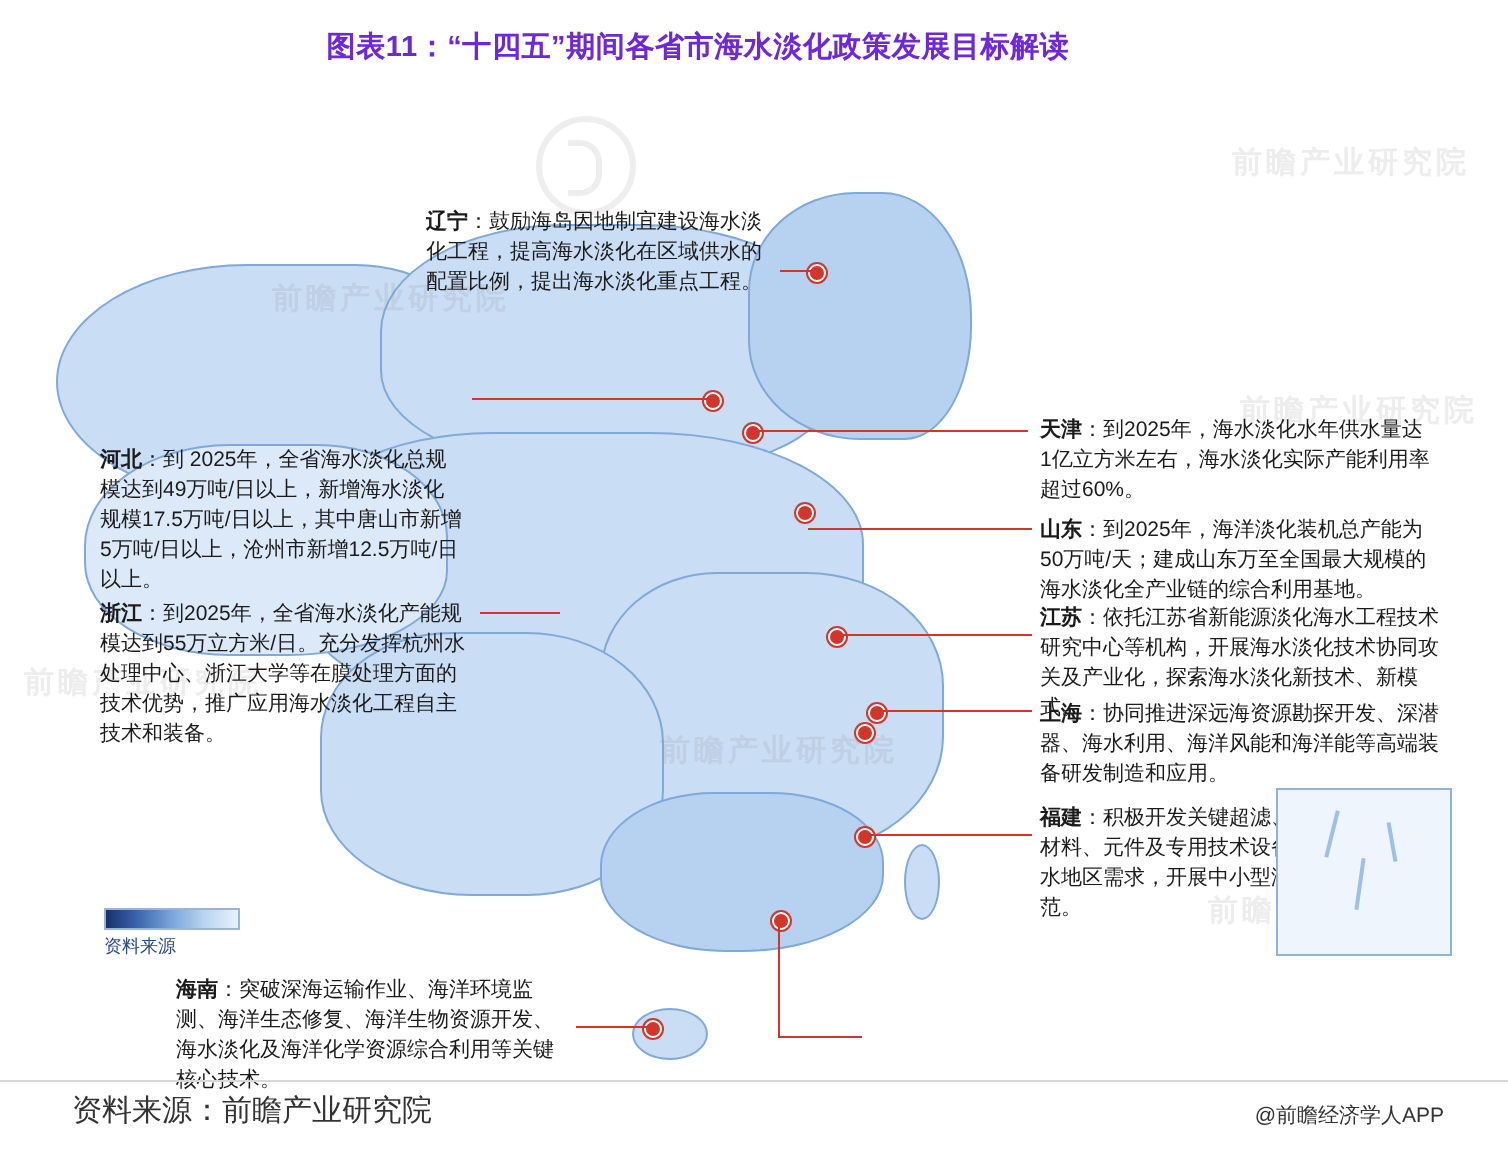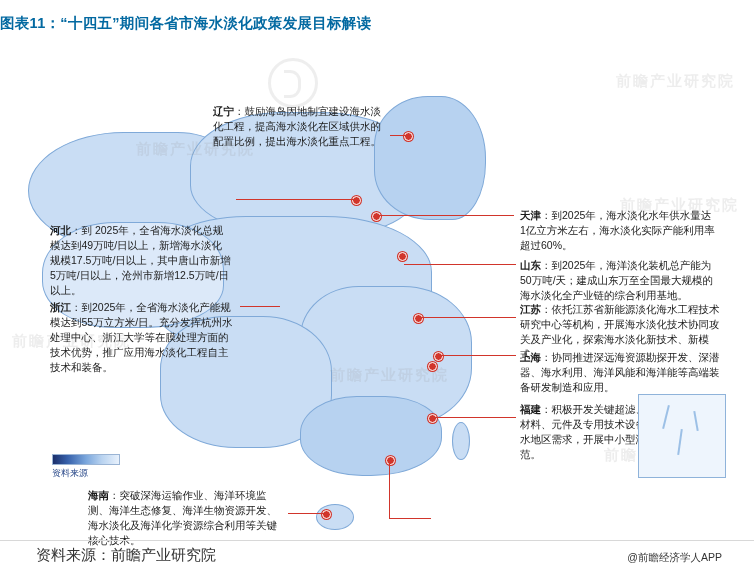--- a/index.html
+++ b/index.html
@@ -2,22 +2,22 @@
 <html><head>
 <meta charset="utf-8">
 <style>
   html,body{margin:0;padding:0;}
   body{
     width:754px;height:581px;position:relative;background:#ffffff;
     font-family:"Liberation Sans","DejaVu Sans",sans-serif;
     color:#1b1b1b;overflow:hidden;
   }
   #title{
-    position:absolute;top:14px;left:0;width:698px;text-align:left;
-    font-size:14.5px;font-weight:bold;color:#0369a1;letter-spacing:.3px;
+    position:absolute;top:14px;left:0;width:698px;text-align:center;
+    font-size:14.5px;font-weight:bold;color:#6d28d9;letter-spacing:.3px;
   }
   #map-area{position:absolute;top:36px;left:0;width:754px;height:500px;}
   .blob{position:absolute;background:#c9ddf4;border:1px solid #7fa9d8;}
   .blob.dark{background:#b7d2f0;}
   .blob.light{background:#dce9f9;}
 
   
   .wm{
     position:absolute;color:rgba(150,150,150,.17);font-size:15px;font-weight:bold;
     letter-spacing:2px;white-space:nowrap;pointer-events:none;

